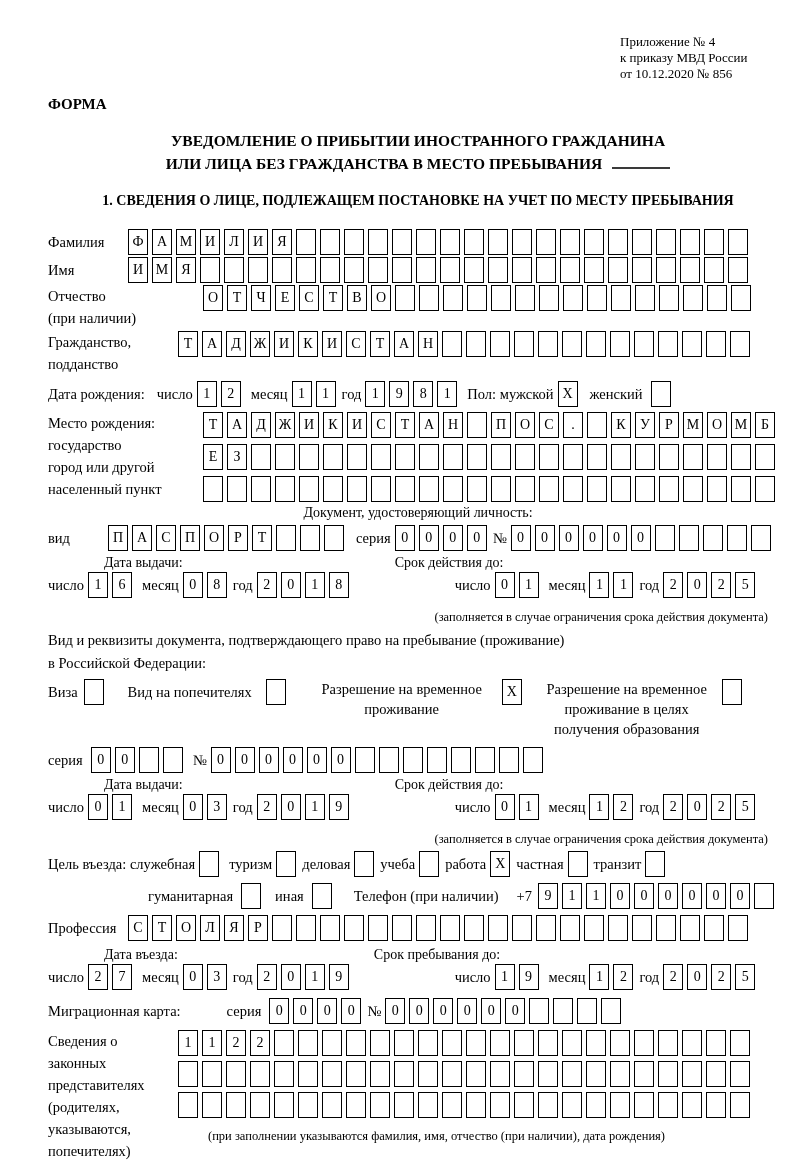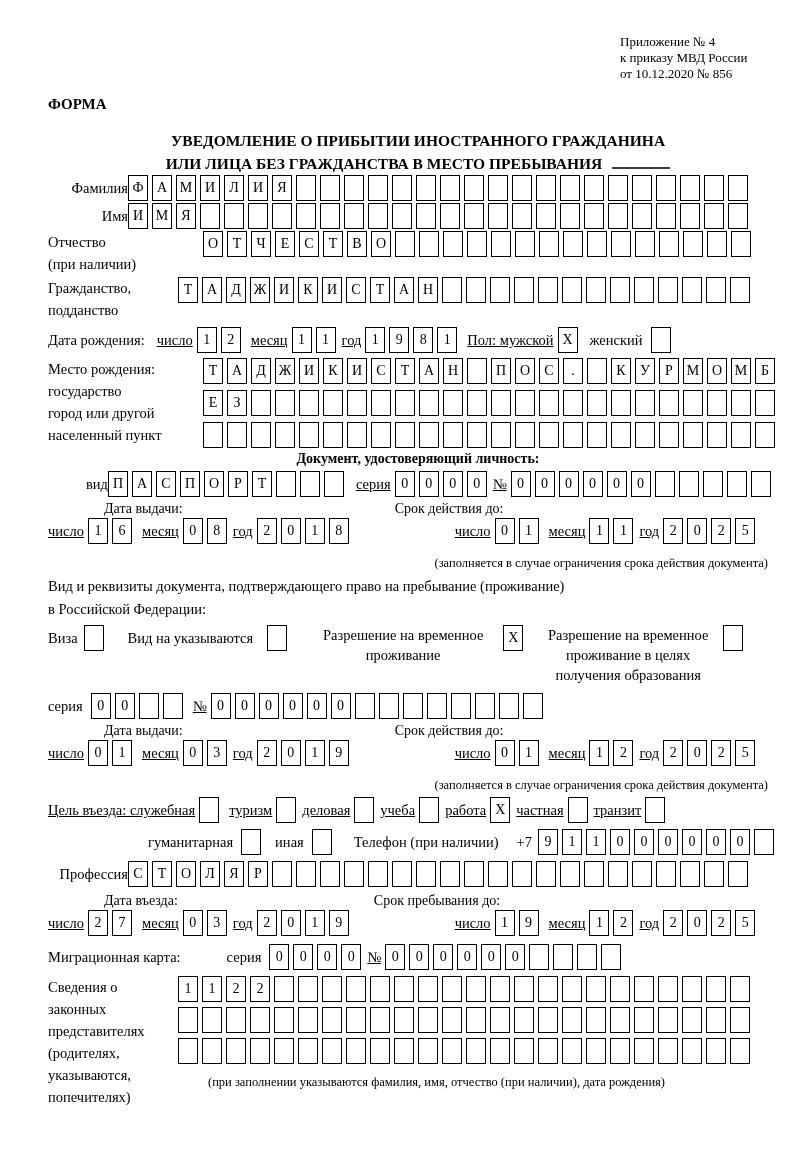--- a/index.html
+++ b/index.html
@@ -14,36 +14,36 @@
   .annex-sub { margin-left:572px; font-size:12.5px; line-height:16px; margin-top:3px; }
   .forma { padding-right:32px; font-weight:bold; font-size:15px; margin-top:14px; }
 
   .title { text-align:center; font-weight:bold; font-size:15.5px; line-height:23px; margin-top:16px; }
   .uline { display:inline-block; width:58px; border-bottom:2.5px solid #3a3a3a; margin-left:10px; vertical-align:baseline; }
 
   .sec-heading { text-align:center; font-weight:bold; font-size:14px; margin-top:18px; margin-bottom:20px; }
 
   .row { display:flex; align-items:flex-start; margin-bottom:2px; }
   .rowc { display:flex; align-items:center; }
-  .lbl { font-size:14.5px; line-height:26px; white-space:nowrap;text-align:right; }
+  .lbl { font-size:14.5px; line-height:26px; white-space:nowrap; }
   .lbl2 { font-size:14.5px; line-height:22px; white-space:nowrap; }
   .boxrow { display:flex; gap:4px; flex:0 0 auto; }
   .cb {
     box-sizing:border-box; display:inline-block; flex:0 0 auto;
     width:20px; height:26px; border:1.6px solid #000;
     font-size:14px; line-height:23px; text-align:center;
   }
   .w80 { width:80px; flex:0 0 80px; }
   .w130 { width:130px; flex:0 0 130px; }
   .w155 { width:155px; flex:0 0 155px; }
   .ml6 { margin-left:6px; } .ml10 { margin-left:10px; } .ml12 { margin-left:12px; }
-  .mr4 { margin-right:4px;text-decoration:underline; } .mr8 { margin-right:8px; }
+  .mr4 { margin-right:4px; } .mr8 { margin-right:8px; }
 
   .stack { display:flex; flex-direction:column; gap:6px; }
-  .center-bold { text-align:center; font-weight:bold; font-size:14px; margin:3px 0 4px 0; }
+  .center-bold { text-align:center; font-weight:normal; font-size:14px; margin:3px 0 4px 0; }
 
   .dates-heads { display:flex; font-size:14px; margin-top:4px; }
   .dh1 { margin-left:56px; }
   .dh2 { margin-left:212px; }
   .note { font-size:12.5px; text-align:right; padding-right:20px; margin-top:12px; margin-bottom:4px; }
   .spacer110 { width:106px; flex:0 0 106px; }
 
   .para { font-size:14.5px; line-height:23px; margin-top:4px; }
 
   .opts { display:flex; align-items:flex-start; margin-top:4px; }
@@ -63,20 +63,21 @@
     <div>к приказу МВД России</div>
     <div>от 10.12.2020 № 856</div>
   </div>
   <div class="forma">ФОРМА</div>
 
   <div class="title">
     <div>УВЕДОМЛЕНИЕ О ПРИБЫТИИ ИНОСТРАННОГО ГРАЖДАНИНА</div>
     <div><span>ИЛИ ЛИЦА БЕЗ ГРАЖДАНСТВА В МЕСТО ПРЕБЫВАНИЯ</span><span class="uline"></span></div>
   </div>
 
+  <div class="sec-heading">1. СВЕДЕНИЯ О ЛИЦЕ, ПОДЛЕЖАЩЕМ ПОСТАНОВКЕ НА УЧЕТ ПО МЕСТУ ПРЕБЫВАНИЯ</div>
 
   <div class="row">
     <span class="lbl w80">Фамилия</span>
     <span class="boxrow">
         <span class="cb">Ф</span>
         <span class="cb">А</span>
         <span class="cb">М</span>
         <span class="cb">И</span>
         <span class="cb">Л</span>
         <span class="cb">И</span>
@@ -403,21 +404,21 @@
   <div class="para">
     <div>Вид и реквизиты документа, подтверждающего право на пребывание (проживание)</div>
     <div>в Российской Федерации:</div>
   </div>
 
   <div class="opts">
     <span class="lbl" style="line-height:27px">Виза</span>
     <span class="boxrow chk">
         <span class="cb"></span>
       </span>
-    <span class="lbl ml12" style="line-height:27px;margin-left:24px">Вид на указываются</span>
+    <span class="lbl ml12" style="line-height:27px;margin-left:24px">Вид на попечителях</span>
     <span class="boxrow chk" style="margin-left:14px">
         <span class="cb"></span>
       </span>
     <span class="opt-lbl-c" style="width:188px;margin-left:22px">Разрешение на временное проживание</span>
     <span class="boxrow chk">
         <span class="cb">X</span>
       </span>
     <span class="opt-lbl-c" style="width:178px;margin-left:16px">Разрешение на временное проживание в целях получения образования</span>
     <span class="boxrow chk">
         <span class="cb"></span>

